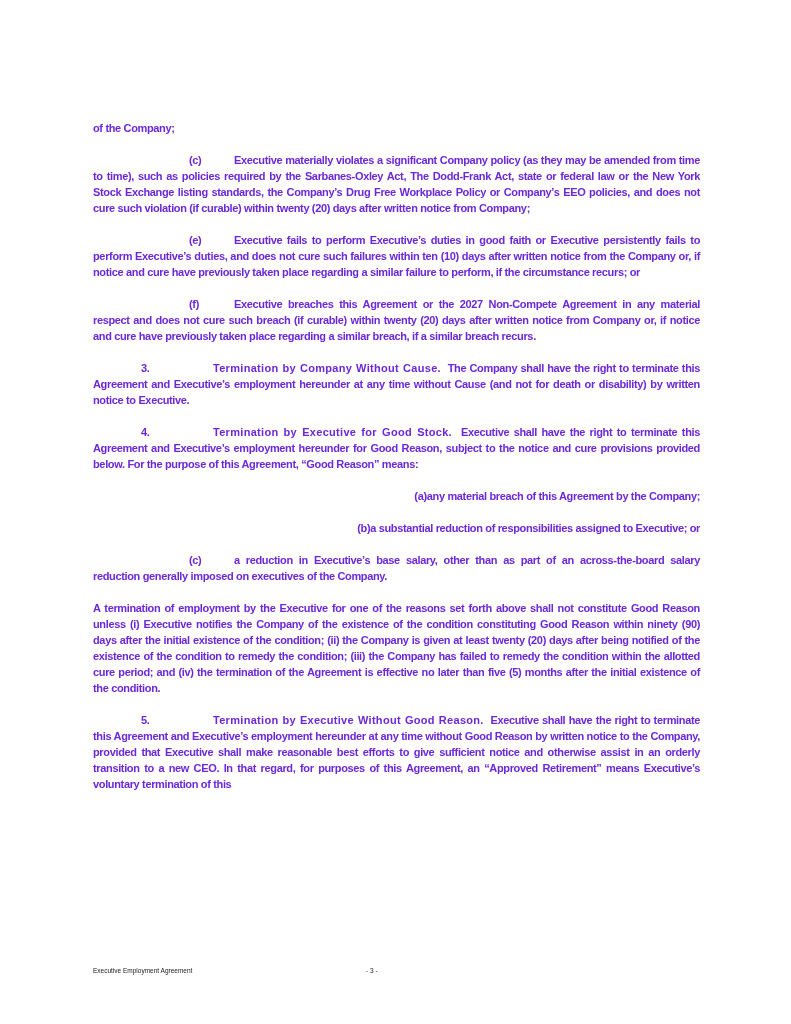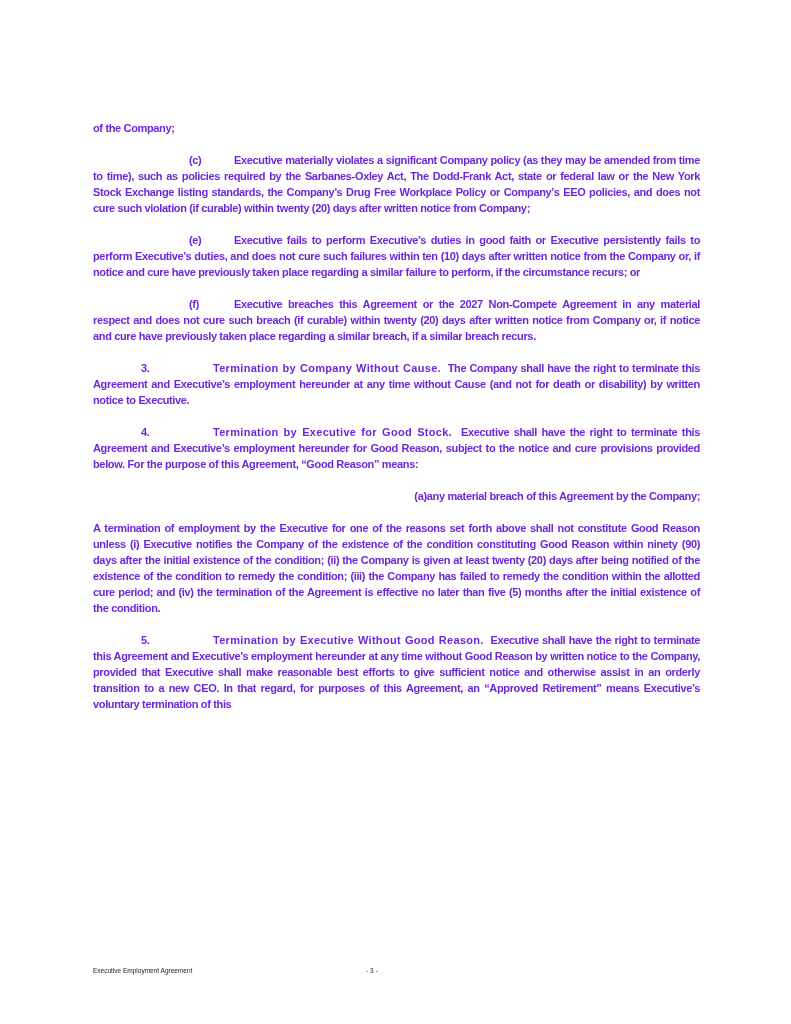--- a/index.html
+++ b/index.html
@@ -33,20 +33,22 @@
 
   <p class="ind1"><span class="lbl">(c)</span><span>Executive materially violates a significant Company policy (as they may be amended from time to time), such as policies required by the Sarbanes-Oxley Act, The Dodd-Frank Act, state or federal law or the New York Stock Exchange listing standards, the Company’s Drug Free Workplace Policy or Company’s EEO policies, and does not cure such violation (if curable) within twenty (20) days after written notice from Company;</span></p>
   <p class="ind1"><span class="lbl">(e)</span><span>Executive fails to perform Executive’s duties in good faith or Executive persistently fails to perform Executive’s duties, and does not cure such failures within ten (10) days after written notice from the Company or, if notice and cure have previously taken place regarding a similar failure to perform, if the circumstance recurs; or</span></p>
   <p class="ind1"><span class="lbl">(f)</span><span>Executive breaches this Agreement or the 2027 Non-Compete Agreement in any material respect and does not cure such breach (if curable) within twenty (20) days after written notice from Company or, if notice and cure have previously taken place regarding a similar breach, if a similar breach recurs.</span></p>
 
   <p class="ind-sec"><span class="seclbl">3.</span><span class="head">Termination by Company Without Cause.</span>&nbsp; <span>The Company shall have the right to terminate this Agreement and Executive’s employment hereunder at any time without Cause (and not for death or disability) by written notice to Executive.</span></p>
 
   <p class="ind-sec"><span class="seclbl">4.</span><span class="head">Termination by Executive for Good Stock.</span>&nbsp; <span>Executive shall have the right to terminate this Agreement and Executive’s employment hereunder for Good Reason, subject to the notice and cure provisions provided below. For the purpose of this Agreement, “Good Reason” means:</span></p>
 
   <p class="hang"><span class="lbl">(a)</span><span>any material breach of this Agreement by the Company;</span></p>
+  <p class="hang"><span class="lbl">(b)</span><span>a substantial reduction of responsibilities assigned to Executive; or</span></p>
+  <p class="ind1"><span class="lbl">(c)</span><span>a reduction in Executive’s base salary, other than as part of an across-the-board salary reduction generally imposed on executives of the Company.</span></p>
 
   <p>A termination of employment by the Executive for one of the reasons set forth above shall not constitute Good Reason unless (i) Executive notifies the Company of the existence of the condition constituting Good Reason within ninety (90) days after the initial existence of the condition; (ii) the Company is given at least twenty (20) days after being notified of the existence of the condition to remedy the condition; (iii) the Company has failed to remedy the condition within the allotted cure period; and (iv) the termination of the Agreement is effective no later than five (5) months after the initial existence of the condition.</p>
 
   <p class="ind-sec"><span class="seclbl">5.</span><span class="head">Termination by Executive Without Good Reason.</span>&nbsp; <span>Executive shall have the right to terminate this Agreement and Executive’s employment hereunder at any time without Good Reason by written notice to the Company, provided that Executive shall make reasonable best efforts to give sufficient notice and otherwise assist in an orderly transition to a new CEO.  In that regard, for purposes of this Agreement, an “Approved Retirement” means Executive’s voluntary termination of this</span></p>
 </div>
 
 <div class="footer">
   <span class="title">Executive Employment Agreement</span>
   <span class="pnum">- 3 -</span>
 </div>

